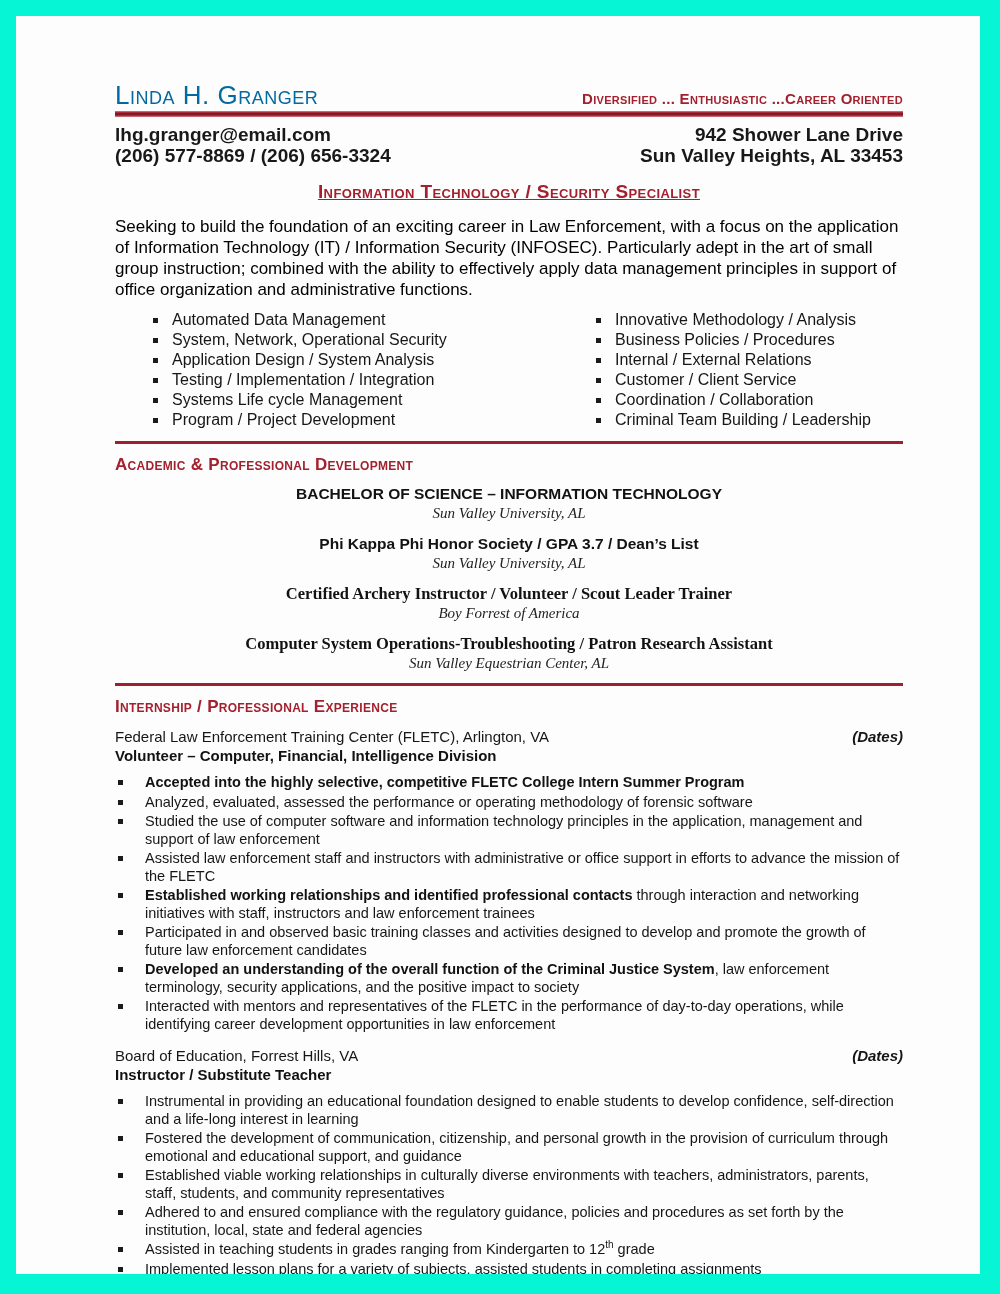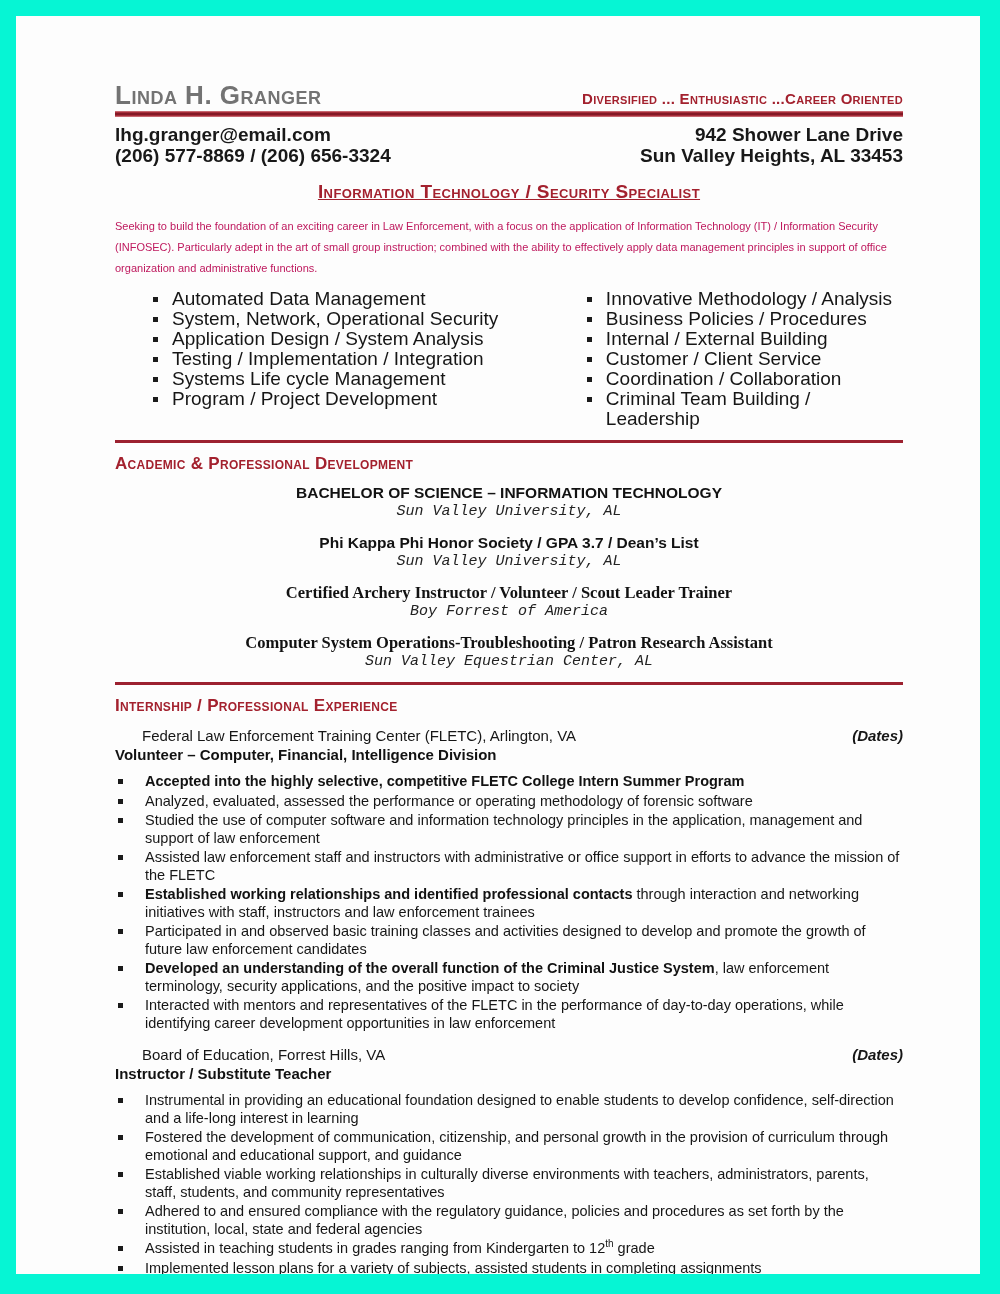--- a/index.html
+++ b/index.html
@@ -15,73 +15,73 @@
     position:absolute;
     left:16px; top:16px; right:20px; bottom:20px;
     background:#fdfdfd;
     padding:66px 77px 0 99px;
     overflow:hidden;
   }
 
   
   .hdr-row { display:flex; justify-content:space-between; align-items:flex-end; }
   .name {
-    font-size:26px; font-weight:700; font-variant:small-caps;
-    color:#737373; letter-spacing:.5px; line-height:1;
+    font-size:26px; font-weight:400; font-variant:small-caps;
+    color:#0369a1; letter-spacing:.5px; line-height:1;
   }
   .tagline {
     font-size:15px; font-weight:700; font-variant:small-caps;
     color:#a3212e; letter-spacing:.3px; line-height:1; padding-bottom:2px;
   }
   .name-rule {
     height:6px; margin-top:3px;
     background:linear-gradient(to bottom,#d8848a 0%,#a02330 28%,#731220 50%,#a02330 72%,#d8848a 100%);
   }
   .contact-row { display:flex; justify-content:space-between; margin-top:7px; }
   .contact-left div, .contact-right div { font-size:19px; font-weight:700; line-height:21px; color:#181818; }
   .contact-right { text-align:right; }
 
   .doc-title {
     text-align:center; margin-top:15px;
     font-size:19px; font-weight:700; font-variant:small-caps;
     color:#a3212e; letter-spacing:.4px;text-decoration:underline;
   }
 
-  .objective { margin-top:13px; font-size:11px; line-height:21px; color:#be185d; }
+  .objective { margin-top:13px; font-size:17px; line-height:21px; color:#000000; }
 
   
   .skills { display:flex; margin-top:10px; padding-left:38px; }
   .skill-col-left { width:443px; }
-  .skill-item { display:flex; align-items:flex-start; line-height:20px; font-size:19px; color:#161616; }
+  .skill-item { display:flex; align-items:flex-start; line-height:20px; font-size:16px; color:#161616; }
   .sq {
     width:5px; height:5px; background:#1b1b1b; flex:0 0 auto;
     margin:8px 14px 0 0;
   }
 
   .divider { height:3px; background:#9c2130; margin-top:11px; }
 
   .sec-heading {
     margin-top:11px; font-size:17px; font-weight:700; font-variant:small-caps;
     color:#a3212e; letter-spacing:.3px;
   }
 
   
   .edu-wrap { text-align:center; }
   .edu { margin-top:10px; }
   .edu + .edu { margin-top:13px;text-align:center; }
   .edu-title { font-size:15.5px; font-weight:700; color:#121212; line-height:18px; }
   .edu-title.serif { font-family:"Liberation Serif", serif; font-size:16.5px; }
   .edu-org {
-    font-family:Liberation Mono, monospace; font-style:italic;
+    font-family:Liberation Serif, serif; font-style:italic;
     font-size:15px; color:#222; line-height:18px; margin-top:1px;
   }
 
   
   .job { margin-top:11px; }
-  .job-head { display:flex; justify-content:space-between;margin-left:27px; }
+  .job-head { display:flex; justify-content:space-between; }
   .job-company { font-size:15px; line-height:18px; color:#161616; }
   .job-dates { font-size:15px; font-style:italic; font-weight:700; line-height:18px; color:#161616; }
   .job-role { font-size:15px; font-weight:700; line-height:18px; margin-top:1px; color:#121212; }
   .job-bullets { margin-top:9px; }
   .b-item { display:flex; align-items:flex-start; font-size:14.5px; line-height:17.5px; color:#161616; margin-top:2px; }
   .b-item .sq { margin:6px 0 0 3px; width:5px; height:5px; }
   .b-text { flex:1; padding-left:22px; }
   .b-text b { font-weight:700; color:#121212; }
   sup { font-size:10px; line-height:0; }
 </style>
@@ -142,21 +142,21 @@
       <div class="skill-item">
           <span class="sq"></span>
           <span>Innovative Methodology / Analysis</span>
         </div>
       <div class="skill-item">
           <span class="sq"></span>
           <span>Business Policies / Procedures</span>
         </div>
       <div class="skill-item">
           <span class="sq"></span>
-          <span>Internal / External Building</span>
+          <span>Internal / External Relations</span>
         </div>
       <div class="skill-item">
           <span class="sq"></span>
           <span>Customer / Client Service</span>
         </div>
       <div class="skill-item">
           <span class="sq"></span>
           <span>Coordination / Collaboration</span>
         </div>
       <div class="skill-item">

